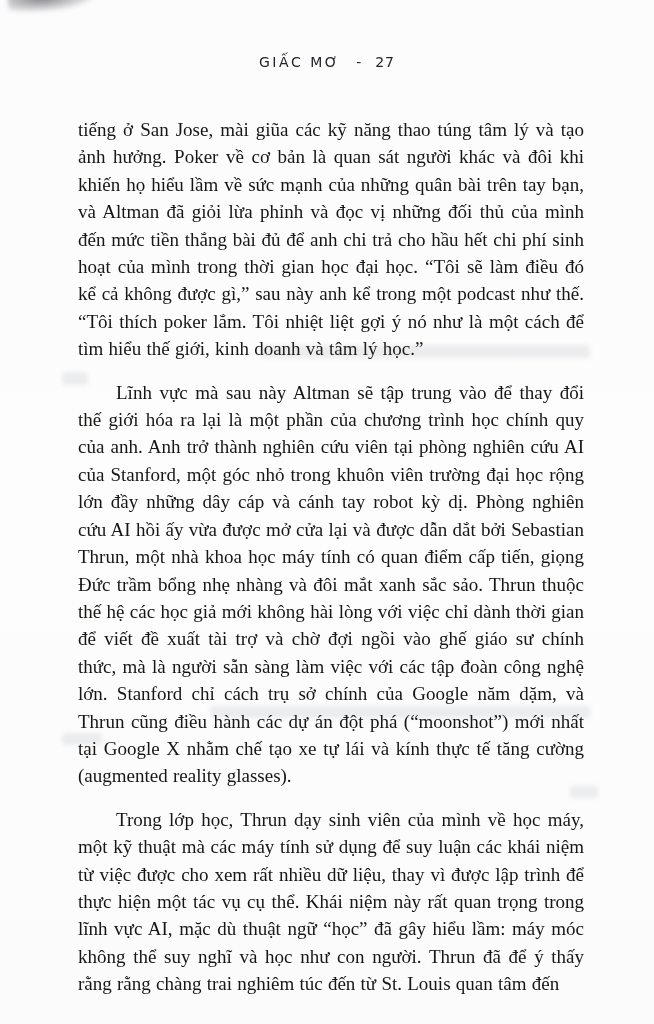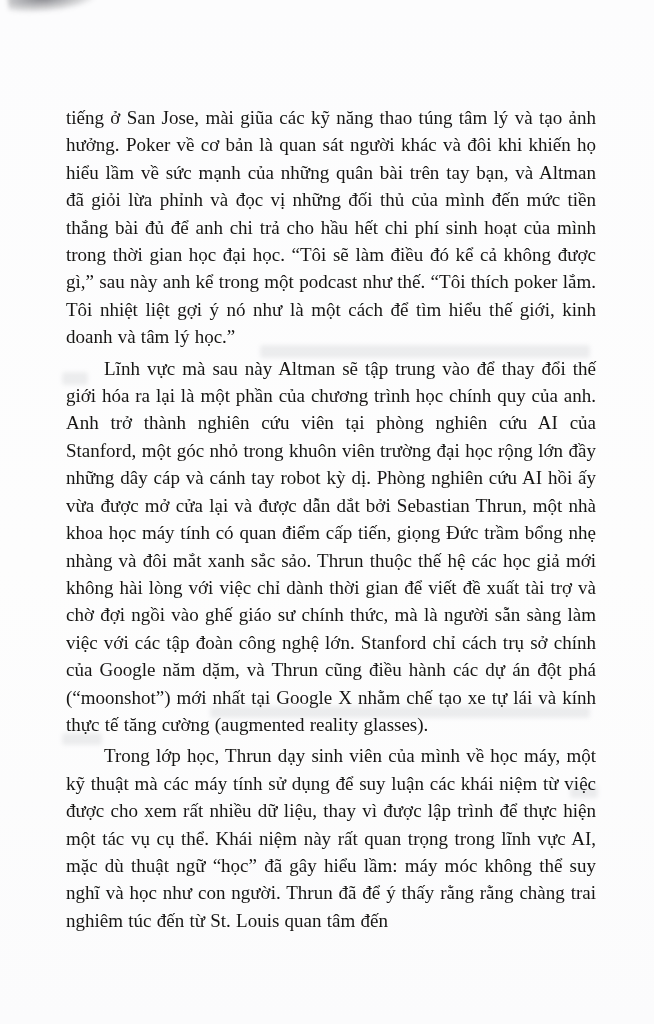--- a/index.html
+++ b/index.html
@@ -50,21 +50,21 @@
     letter-spacing: 1px;
   }
 
   .text-block {
     position: absolute;
     top: 100px;
     left: 62px;
     width: 538px;
   }
   .para {
-    margin: 4px;
+    margin: 16px;
     font-size: 19px;
     line-height: 27.4px;
     text-align: justify;
     text-indent: 38px;
     word-spacing: 0.5px;
   }
   .para.no-indent {
     text-indent: 0;
   }
 
@@ -82,20 +82,23 @@
   .bleed.b4 { top: 733px; left: 62px;  width: 40px;  height: 12px; }
   .bleed.b5 { top: 786px; left: 570px; width: 28px;  height: 12px; }
 </style>
 </head>
 <body>
 
 <div class="page">
 
   <div class="smudge"></div>
 
+  <header class="running-head">
+    <span class="title">GIẤC MƠ</span><span class="sep">-</span><span class="pagenum">27</span>
+  </header>
 
   <main class="text-block">
     <p class="para no-indent">tiếng ở San Jose, mài giũa các kỹ năng thao túng tâm lý và tạo ảnh hưởng. Poker về cơ bản là quan sát người khác và đôi khi khiến họ hiểu lầm về sức mạnh của những quân bài trên tay bạn, và Altman đã giỏi lừa phỉnh và đọc vị những đối thủ của mình đến mức tiền thắng bài đủ để anh chi trả cho hầu hết chi phí sinh hoạt của mình trong thời gian học đại học. “Tôi sẽ làm điều đó kể cả không được gì,” sau này anh kể trong một podcast như thế. “Tôi thích poker lắm. Tôi nhiệt liệt gợi ý nó như là một cách để tìm hiểu thế giới, kinh doanh và tâm lý học.”</p>
     <p class="para">Lĩnh vực mà sau này Altman sẽ tập trung vào để thay đổi thế giới hóa ra lại là một phần của chương trình học chính quy của anh. Anh trở thành nghiên cứu viên tại phòng nghiên cứu AI của Stanford, một góc nhỏ trong khuôn viên trường đại học rộng lớn đầy những dây cáp và cánh tay robot kỳ dị. Phòng nghiên cứu AI hồi ấy vừa được mở cửa lại và được dẫn dắt bởi Sebastian Thrun, một nhà khoa học máy tính có quan điểm cấp tiến, giọng Đức trầm bổng nhẹ nhàng và đôi mắt xanh sắc sảo. Thrun thuộc thế hệ các học giả mới không hài lòng với việc chỉ dành thời gian để viết đề xuất tài trợ và chờ đợi ngồi vào ghế giáo sư chính thức, mà là người sẵn sàng làm việc với các tập đoàn công nghệ lớn. Stanford chỉ cách trụ sở chính của Google năm dặm, và Thrun cũng điều hành các dự án đột phá (“moonshot”) mới nhất tại Google X nhằm chế tạo xe tự lái và kính thực tế tăng cường (augmented reality glasses).</p>
     <p class="para">Trong lớp học, Thrun dạy sinh viên của mình về học máy, một kỹ thuật mà các máy tính sử dụng để suy luận các khái niệm từ việc được cho xem rất nhiều dữ liệu, thay vì được lập trình để thực hiện một tác vụ cụ thể. Khái niệm này rất quan trọng trong lĩnh vực AI, mặc dù thuật ngữ “học” đã gây hiểu lầm: máy móc không thể suy nghĩ và học như con người. Thrun đã để ý thấy rằng rằng chàng trai nghiêm túc đến từ St. Louis quan tâm đến</p>
   </main>
 
   <div class="bleed b1"></div>
   <div class="bleed b2"></div>
   <div class="bleed b3"></div>

